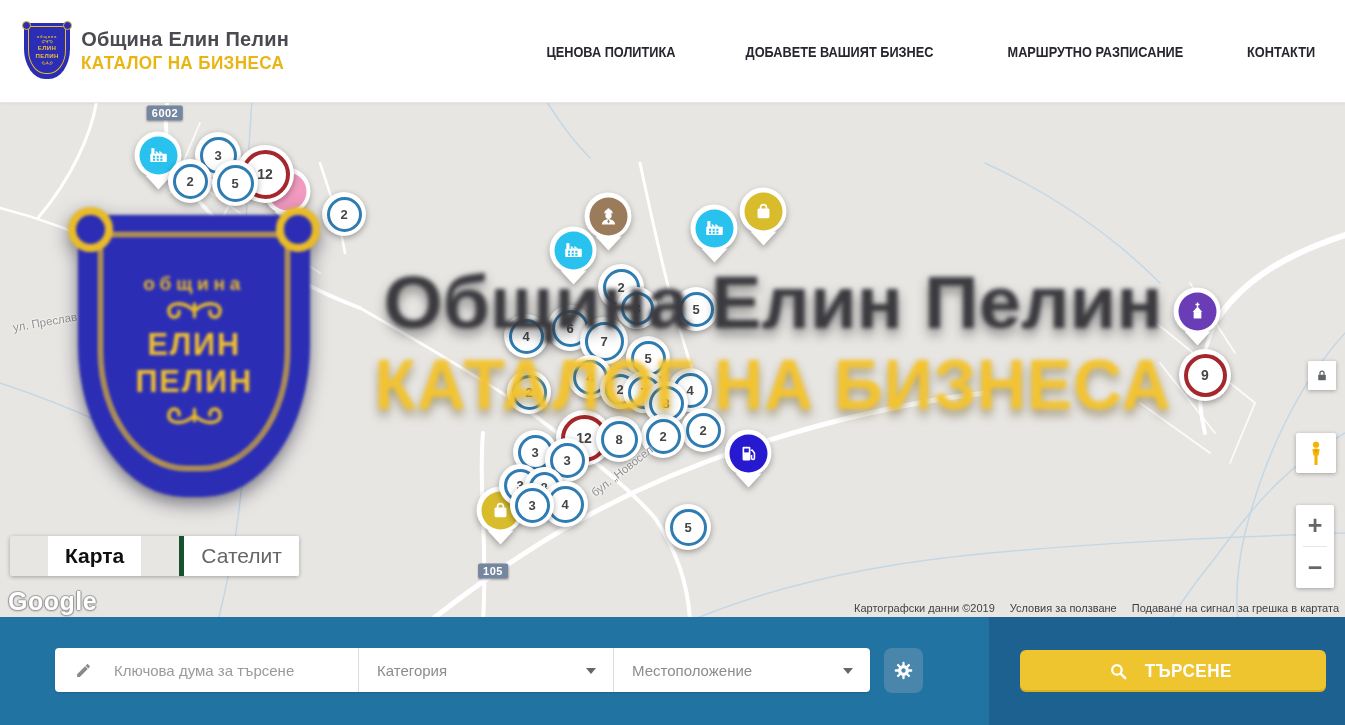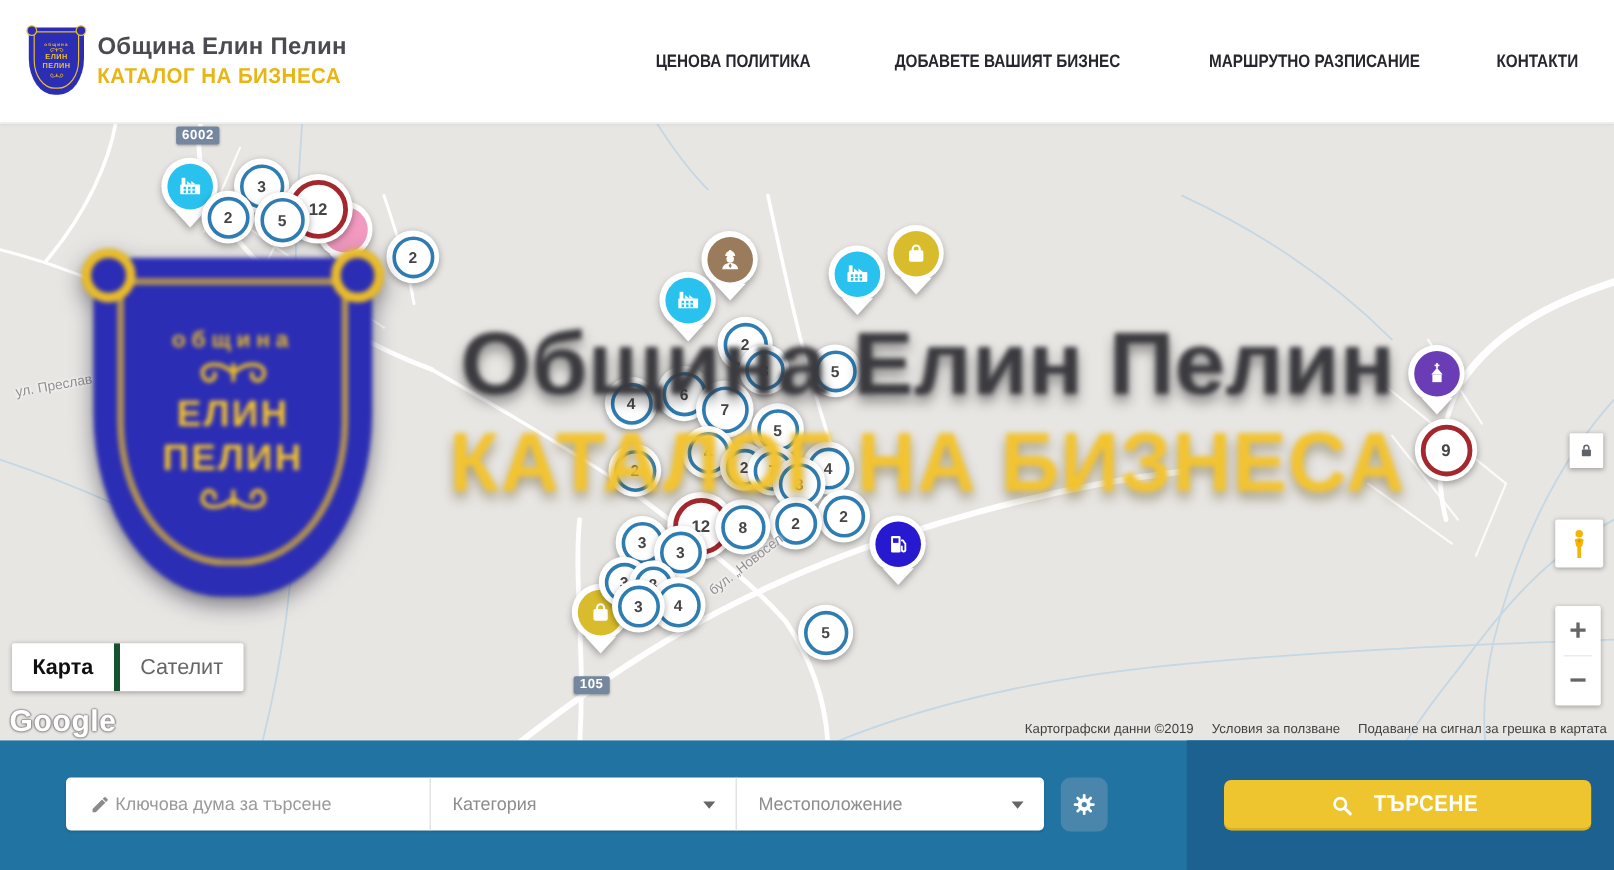--- a/index.html
+++ b/index.html
@@ -67,22 +67,22 @@
   .wm-text { position:absolute; left:337px; top:160px; width:872px; text-align:center; z-index:9;
              filter:blur(2.1px); pointer-events:none; }
   .wm-line1 { font-size:74px; line-height:80px; font-weight:700; color:#3a3a3f; white-space:nowrap;
               transform:scaleX(1.03); text-shadow:0 6px 10px rgba(30,30,30,.5); }
   .wm-line2 { font-size:70px; line-height:74px; font-weight:700; color:#f3c32f; white-space:nowrap;
               transform:scaleX(.97); margin-top:5px; letter-spacing:1px;
               text-shadow:0 6px 10px rgba(70,55,0,.45); }
 
   .maptype { position:absolute; left:10px; top:433px; display:flex; z-index:12;
              box-shadow:0 1px 4px rgba(0,0,0,.3); border-radius:2px; overflow:hidden; }
-  .maptype button { height:40px; padding:0 17px; background:#fff; border:none; font-size:18px;
-                    font-family:inherit; color:#666; cursor:pointer; }
+  .maptype button { height:40px; padding:0 17px; background:#fff; border:none; font-size:21px;
+                    font-family:inherit; color:#666; cursor:pointer;margin-left:38px; }
   .maptype button.active { font-weight:700; color:#0f0f0f; }
   .maptype button + button { border-left:5px solid #14532d; }
 
   .google-logo { position:absolute; left:8px; top:484px; z-index:11; font-size:25px; font-weight:700;
                  color:#fff; letter-spacing:.5px; cursor:pointer;
                  text-shadow:0 0 1px #999,0 1px 2px #8a8a8a,1px 0 1px #9a9a9a,-1px 0 1px #9a9a9a,0 -1px 1px #aaa; }
 
   .attribution { position:absolute; right:6px; bottom:3px; z-index:12; display:flex; gap:15px;
                  font-size:11px; color:#3f3f3f; text-shadow:0 0 2px #eceae7; }
   .attribution a { color:#3f3f3f; text-decoration:none; cursor:pointer; }
@@ -96,21 +96,21 @@
   .zoomctl button { height:41px; background:none; border:none; font-size:25px; font-weight:700;
                     color:#666; cursor:pointer; font-family:inherit; line-height:1; }
   .zoomctl .zdiv { height:1px; background:#e6e6e6; margin:0 7px; }
 
   
   .searchbar { position:absolute; top:617px; left:0; width:1345px; height:108px; background:#2173a2; z-index:25; }
   .search-panel { position:absolute; right:0; top:0; width:356px; height:108px; background:#1d6190; }
   .form { position:absolute; left:55px; top:31px; width:815px; height:44px; background:#fff;
           border-radius:4px; display:flex; align-items:stretch; box-shadow:0 1px 2px rgba(0,0,0,.15); }
   .field { display:flex; align-items:center; }
-  .field.keyword { width:303px; padding:0 14px 0 20px; gap:4px; }
+  .field.keyword { width:303px; padding:0 14px 0 20px; gap:22px; }
   .field.keyword svg { flex:none; }
   .field.keyword input { border:none; outline:none; width:100%; font-size:15px; color:#555;
                          font-family:inherit; background:transparent; }
   .field.keyword input::placeholder { color:#9a9a9a; }
   .field.sel { position:relative; padding:0 30px 0 18px; cursor:pointer; border-left:1px solid #ddd; }
   .field.sel.category { width:255px;text-align:right; } .field.sel.location { width:257px; }
   .field.sel .val { font-size:15px; color:#8c8c8c; }
   .field.sel .arrow { position:absolute; right:17px; top:50%; margin-top:-2px; width:0; height:0;
                       border-left:5px solid transparent; border-right:5px solid transparent;
                       border-top:6px solid #666; }

